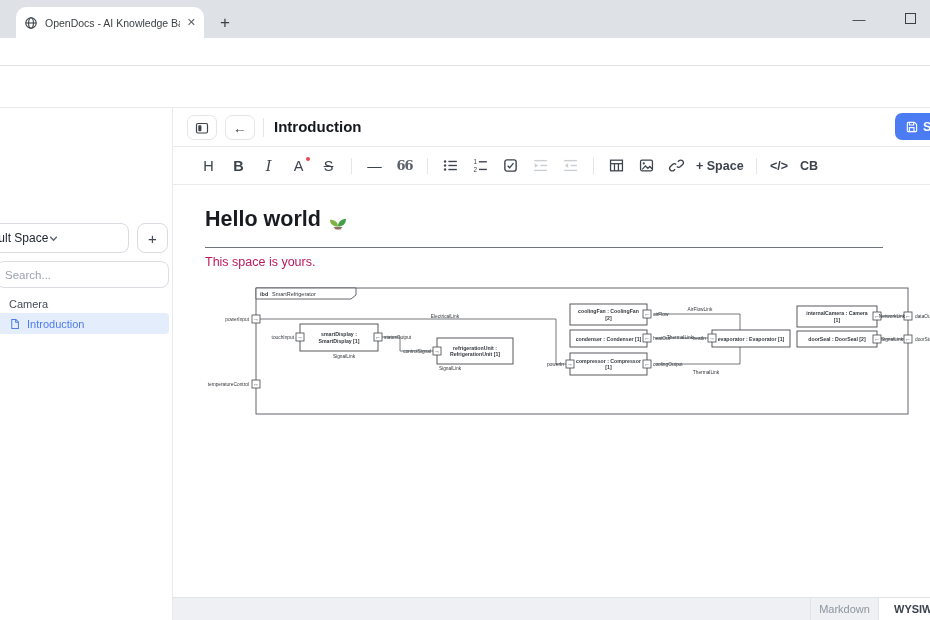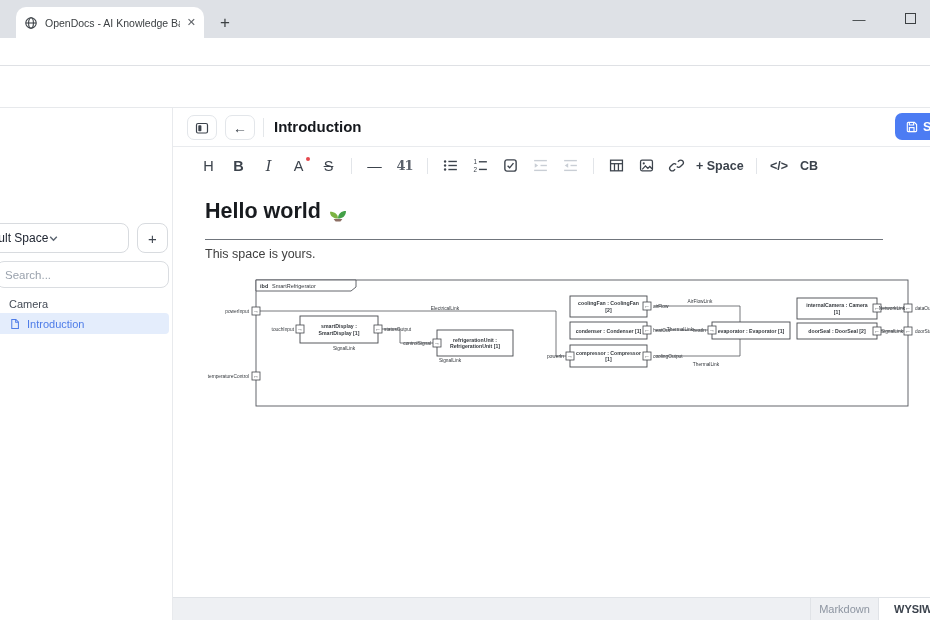--- a/index.html
+++ b/index.html
@@ -67,25 +67,25 @@
     color:#3c434c;font-size:14.5px;position:relative;white-space:nowrap;}
   .tb-btn.disabled{color:#c9ced5;}
   .tb-sep{width:1px;height:16px;background:#e2e5e9;margin:0 3px;}
   .g-bold{font-weight:700;}
   .g-italic{font-style:italic;font-family:"DejaVu Serif",serif;}
   .g-strike{text-decoration:line-through;}
   .g-quote{font-family:"DejaVu Serif",serif;font-weight:700;font-size:13px;letter-spacing:-1px;color:#5a616b;}
   .g-small{font-size:12.5px;font-weight:600;}
   .dot{position:absolute;top:3px;right:-1px;width:4px;height:4px;border-radius:50%;background:#e5484d;}
   
-  #content{left:173px;top:183px;width:757px;height:412px;background:#fff;overflow:hidden;}
+  #content{left:173px;top:191px;width:757px;height:412px;background:#fff;overflow:hidden;}
   #doc-heading{left:32px;top:16px;display:flex;align-items:center;gap:7px;
     font-size:21.5px;font-weight:700;color:#181b1f;}
   #heading-rule{left:32px;top:56px;width:678px;border-top:1px solid #70757c;}
-  #doc-para{left:32px;top:64px;font-size:12.5px;color:#404040;}
+  #doc-para{left:32px;top:64px;font-size:12.5px;color:#be185d;}
   #diagram-svg{position:absolute;left:5px;top:93px;}
   
   #statusbar{left:173px;top:597px;width:767px;height:23px;background:#eef0f3;border-top:1px solid #e0e3e7;box-sizing:border-box;}
   #tab-markdown{left:637px;top:0;width:68px;height:22px;display:flex;align-items:center;justify-content:center;
     font-size:11px;color:#8d95a1;border-left:1px solid #e0e3e7;box-sizing:border-box;}
   #tab-wysiwyg{left:705px;top:0;width:60px;height:22px;background:#fff;border-left:1px solid #e0e3e7;
     box-sizing:border-box;display:flex;align-items:center;padding-left:15px;font-size:11px;font-weight:700;color:#3c434d;white-space:nowrap;}
   svg{display:block;}
 </style>
 </head>
@@ -238,21 +238,21 @@
         <i class="dot"></i>
       </div>
       <div class="tb-btn">
         <span class="g-strike">S</span>
       </div>
       <div class="tb-sep"></div>
       <div class="tb-btn">
         <span>—</span>
       </div>
       <div class="tb-btn">
-        <span class="g-quote">41</span>
+        <span class="g-quote">66</span>
       </div>
       <div class="tb-sep"></div>
       <div class="tb-btn">
         <svg xmlns="http://www.w3.org/2000/svg" width="17" height="17" viewBox="0 0 16 16">
           <g fill="#3c434c">
             <circle cx="2.9" cy="4.2" r="1.1"></circle>
             <circle cx="2.9" cy="8" r="1.1"></circle>
             <circle cx="2.9" cy="11.8" r="1.1"></circle>
           </g>
           <g stroke="currentColor" stroke-width="1.3">

